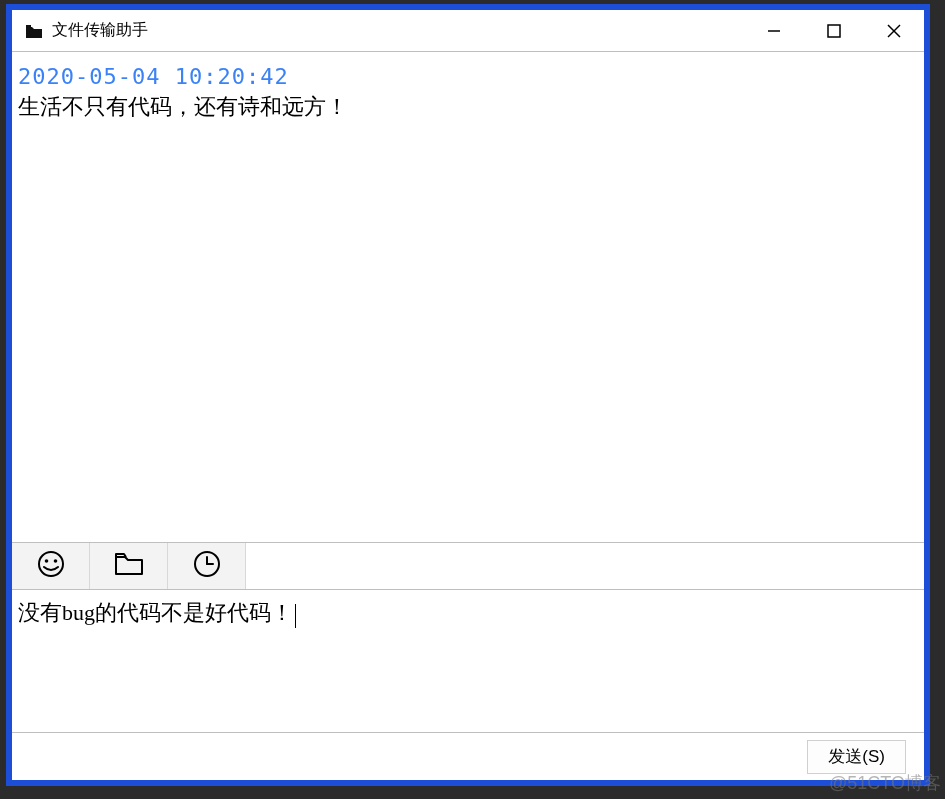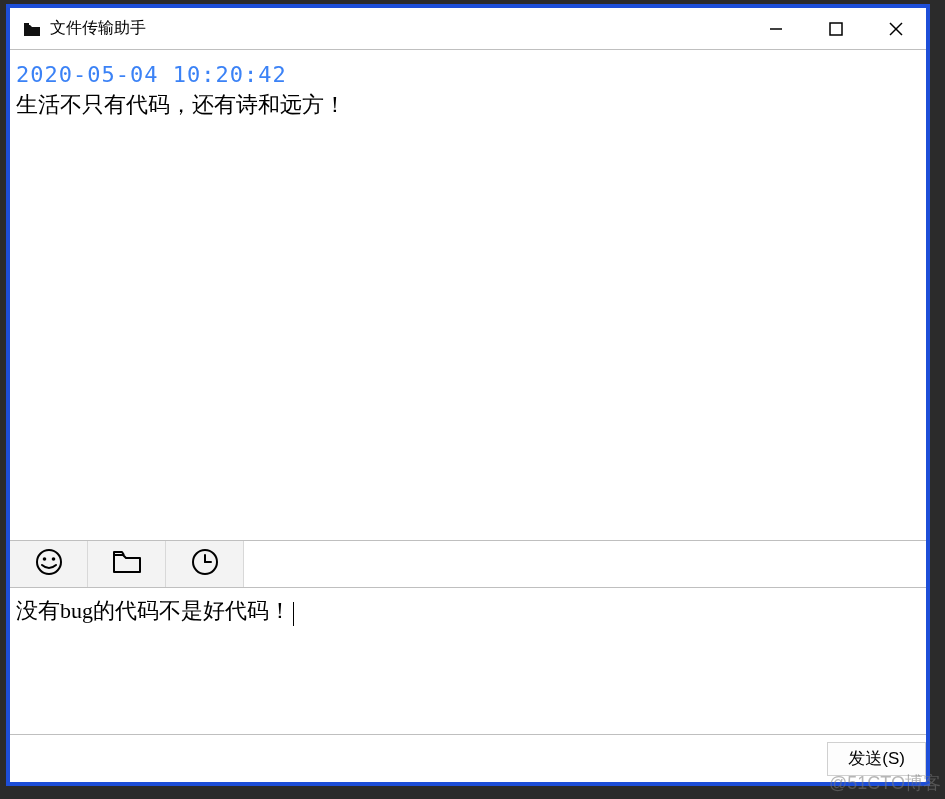--- a/index.html
+++ b/index.html
@@ -13,21 +13,21 @@
       justify-content: flex-start;
       position: relative;
     }
     .window {
       position: absolute;
       left: 6px;
       top: 4px;
       width: 924px;
       height: 782px;
       background: #fff;
-      border: 4px solid #1d4ed8;
+      border: 6px solid #1d4ed8;
       display: flex;
       flex-direction: column;
     }
     .titlebar {
       height: 42px;
       background: #fff;
       display: flex;
       align-items: center;
       padding-left: 14px;
       border-bottom: 1px solid #bfbfbf;
@@ -109,20 +109,21 @@
       vertical-align: middle;
       margin-left: 2px;
     }
     .footer {
       height: 48px;
       border-top: 1px solid #bfbfbf;
       background: #fff;
       display: flex;
       align-items: center;
       justify-content: flex-end;
+      padding-right: 18px;
     }
     .send-btn {
       height: 34px;
       padding: 0 20px;
       background: #fdfdfd;
       border: 1px solid #d0d0d0;
       font-size: 17px;
       color: #000;
       display: flex;
       align-items: center;

